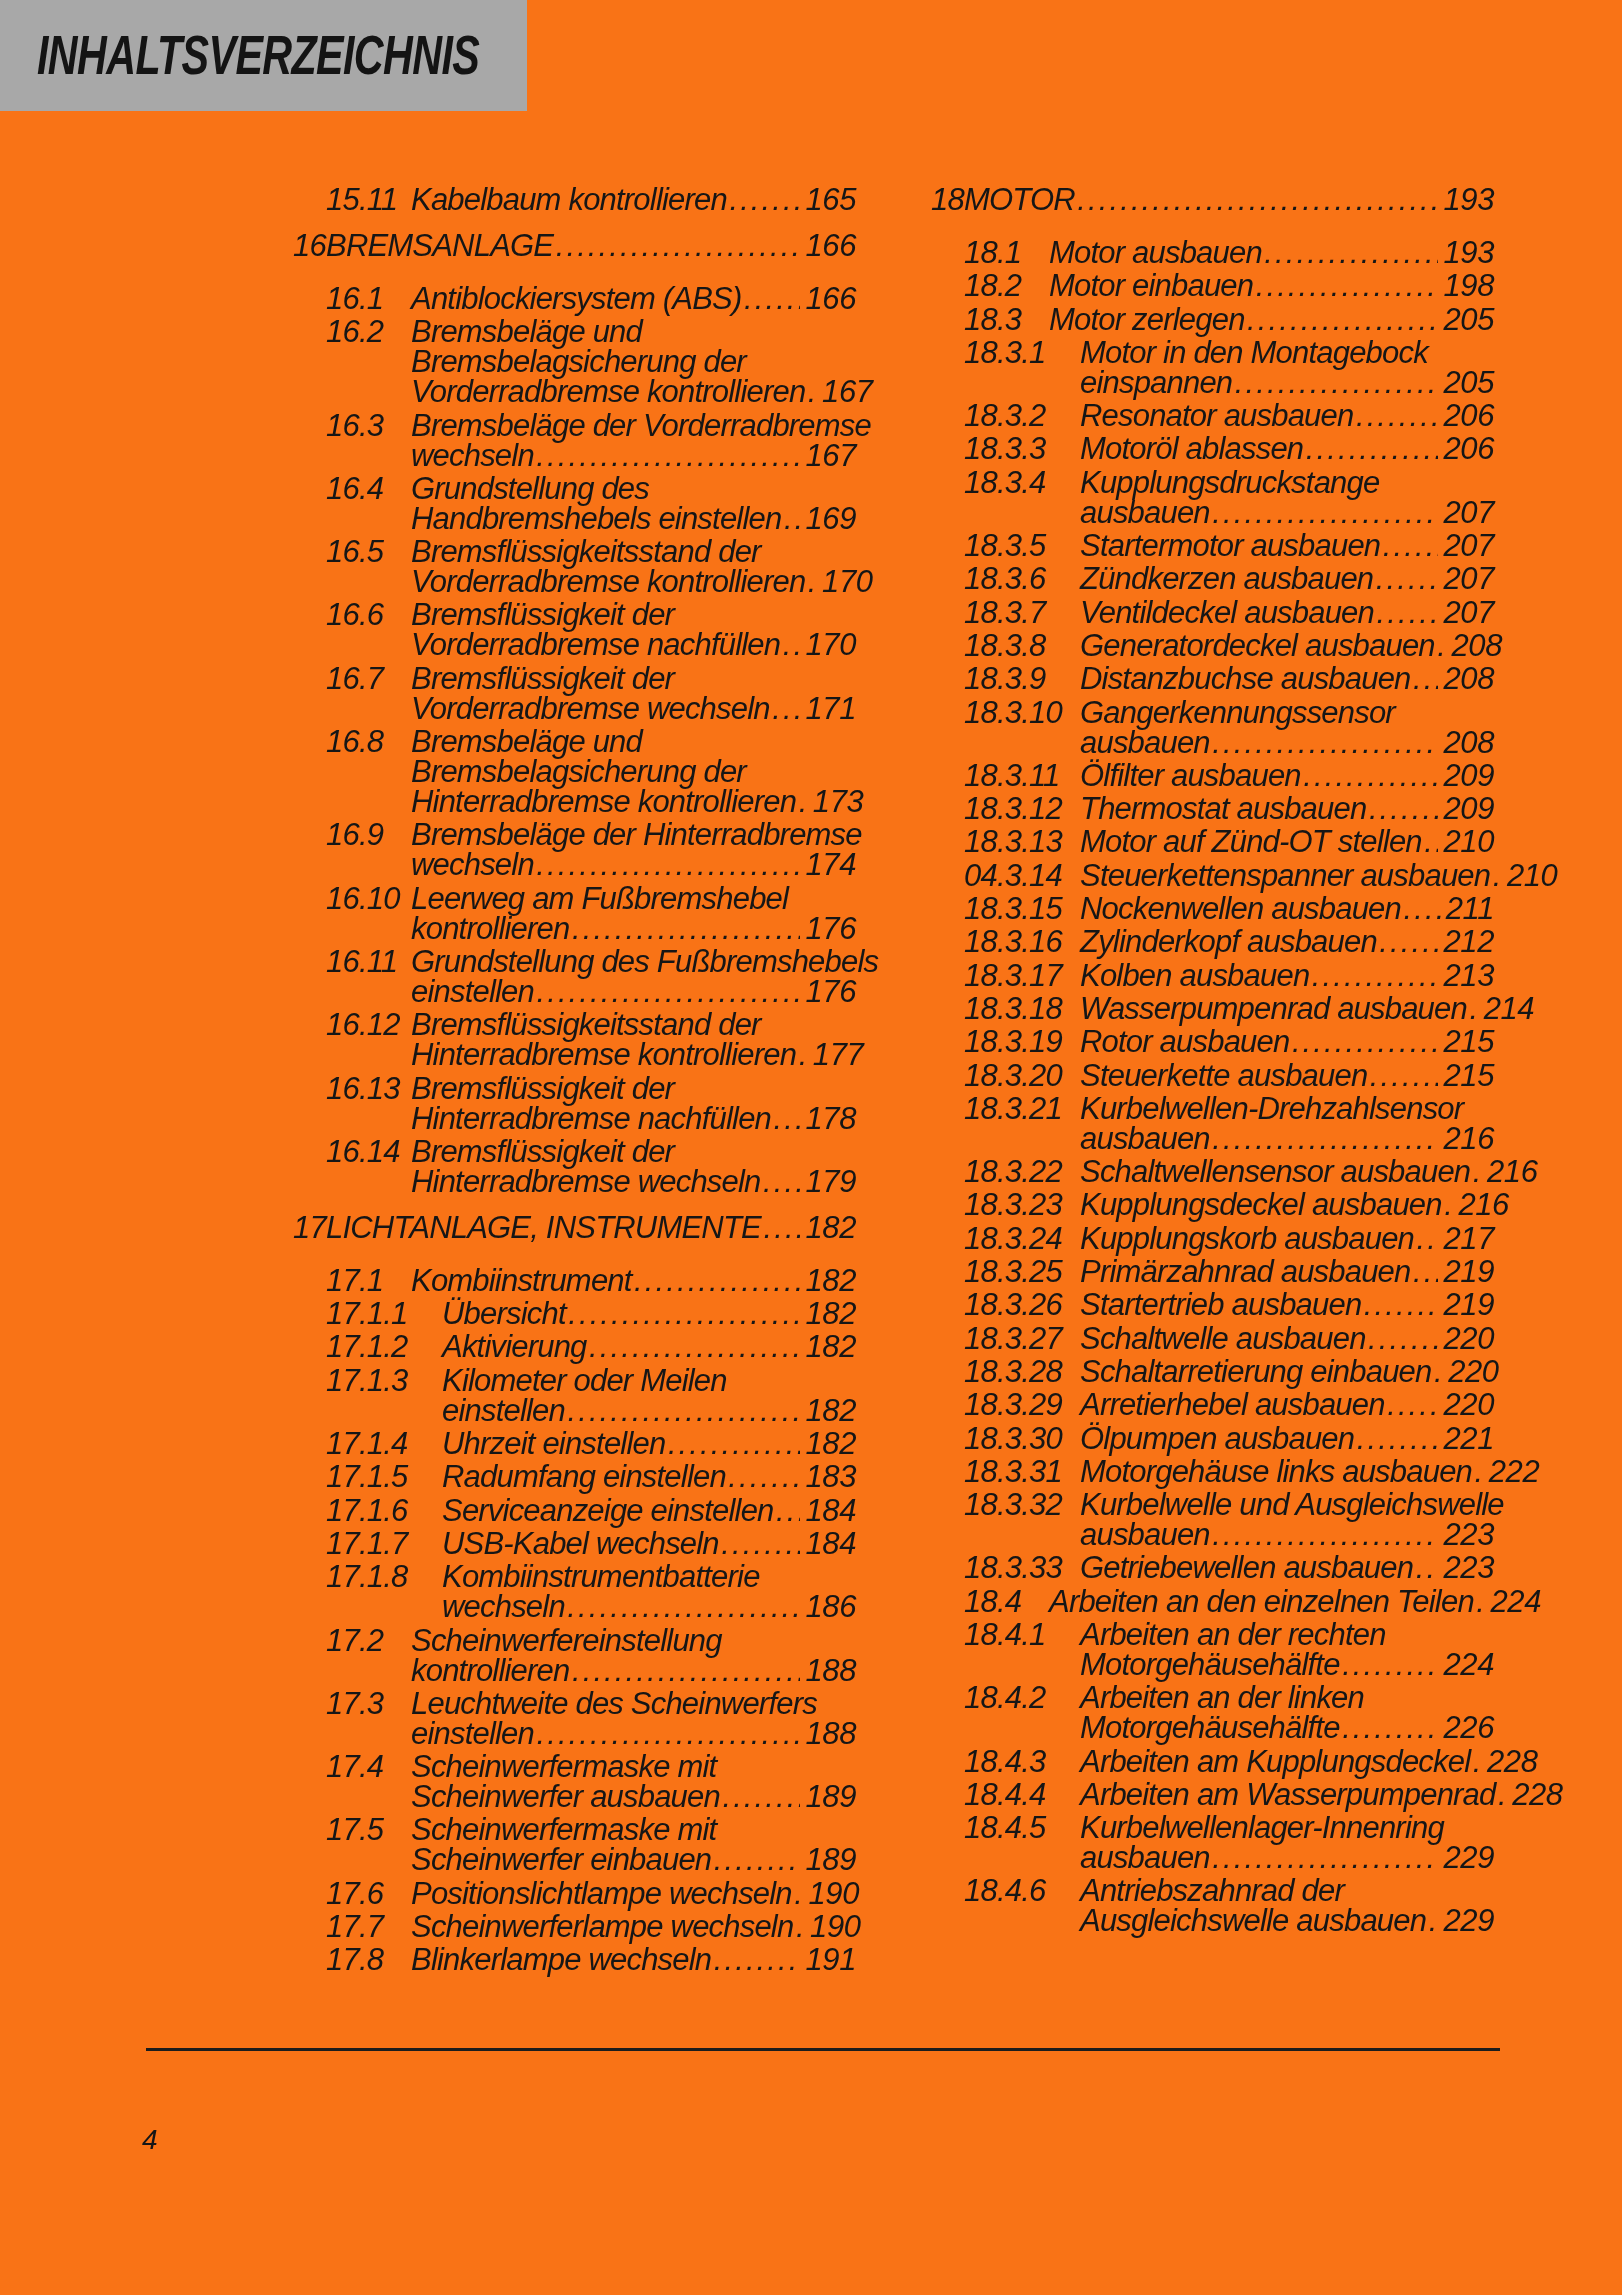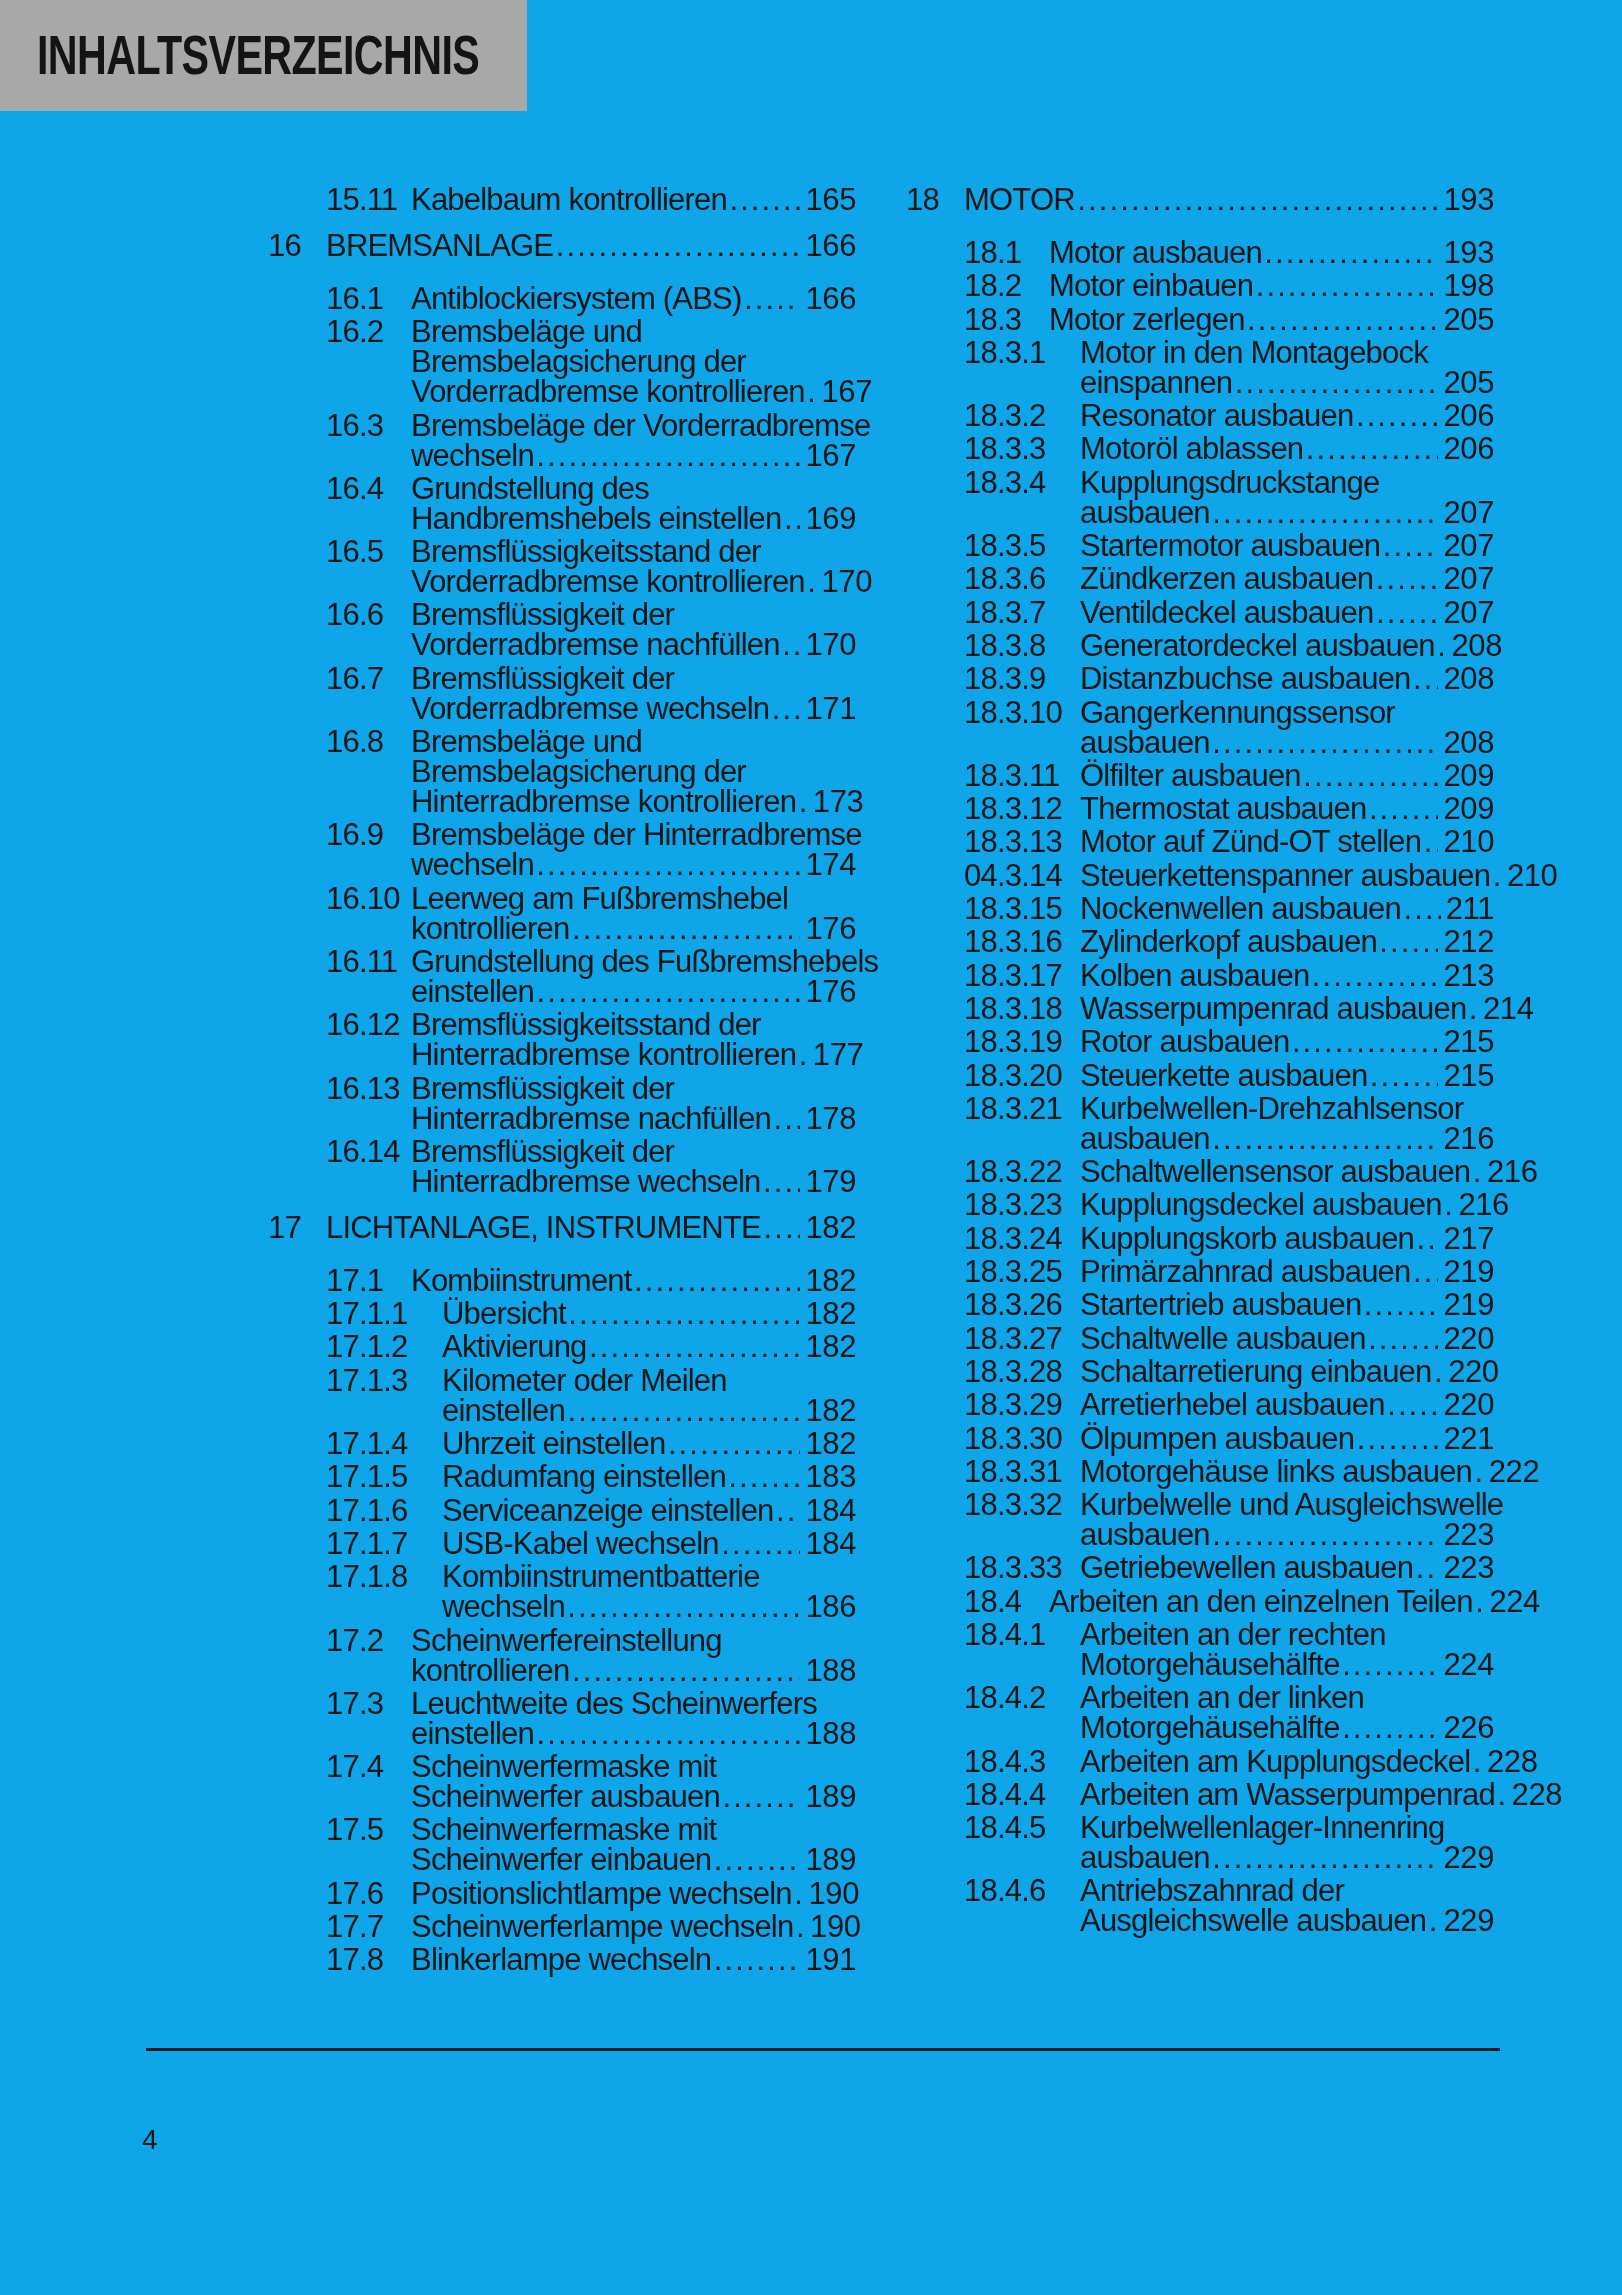--- a/index.html
+++ b/index.html
@@ -45,21 +45,21 @@
     letter-spacing: -0.8px;
     line-height: 30px;
   }
   .col { width: 588px; flex: none; }
 
   .entry { display: flex; margin-bottom: 3.3px; }
   .entry.section { margin-top: 16px; margin-bottom: 23px; }
   .col .entry:first-child { margin-top: 0; }
   .entry.sub, .entry.subsub { padding-left: 58px; }
   .entry .num { flex: none; }
-  .entry.section .num { width: 58px; }
+  .entry.section .num { width: 58px; text-align: right; }
   .entry.sub .num { width: 85px; }
   .entry.subsub .num { width: 116px; }
 
   .entry-body { flex: 1; min-width: 0; }
   .line { white-space: nowrap; }
   .line.last { display: flex; align-items: baseline; }
   .line.last .t { flex: none; white-space: pre; }
   .dots {
     flex: 1 1 auto;
     min-width: 11.7px;
@@ -89,21 +89,21 @@
   .footer-page {
     position: absolute;
     left: 142px; top: 2124px;
     font-size: 28px;
     letter-spacing: -0.8px;
   }
 </style>
 </head>
 <body>
 
-<div class="page" style="background: #0ea5e9; color: rgb(22, 22, 22);">
+<div class="page" style="background: #f97316; color: rgb(22, 22, 22); font-style: italic;">
 
   <header class="header" style="background: rgb(168, 168, 168);">
     <h1 class="header-title">INHALTSVERZEICHNIS</h1>
   </header>
 
   <main class="toc">
     <section class="col">
         <div class="entry sub">
     <span class="num">15.11</span>
     <div class="entry-body">

